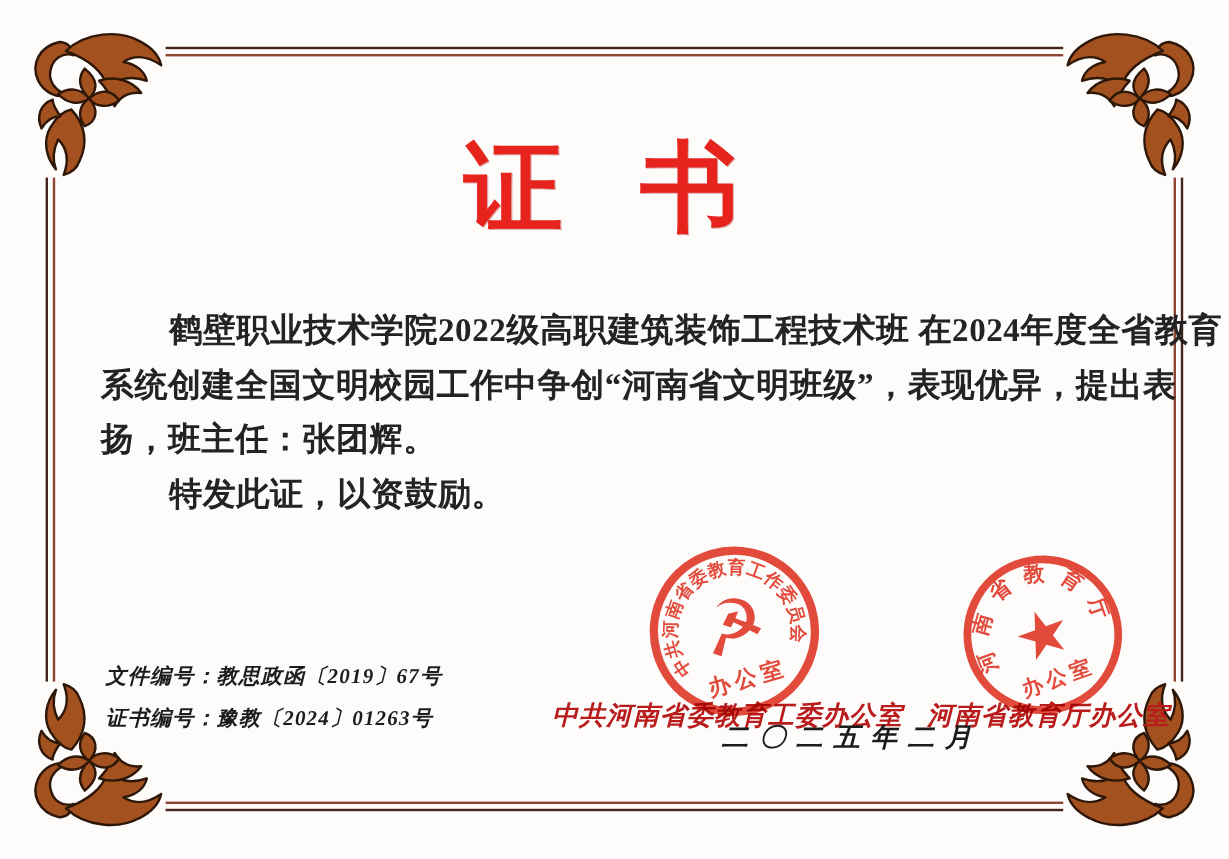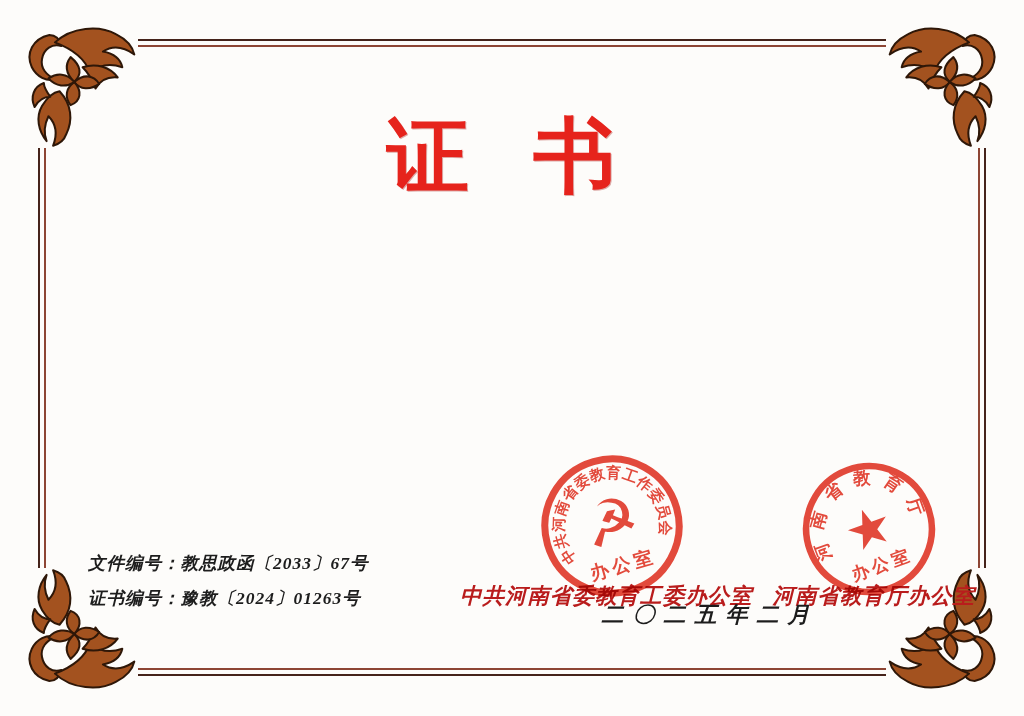--- a/index.html
+++ b/index.html
@@ -156,23 +156,29 @@
       </svg>
     </div>
   <div class="corner br">
       <svg>
         <use href="#corner-orn"></use>
       </svg>
     </div>
 
   <div class="title">证 书</div>
 
+  <div class="body-text">
+    <div class="body-line indent">鹤壁职业技术学院2022级高职建筑装饰工程技术班 在2024年度全省教育</div>
+    <div class="body-line">系统创建全国文明校园工作中争创“河南省文明班级”，表现优异，提出表</div>
+    <div class="body-line">扬，班主任：张团辉。</div>
+    <div class="body-line indent">特发此证，以资鼓励。</div>
+  </div>
 
   <div class="doc-numbers">
-    <div>文件编号：教思政函〔2033〕67号</div>
+    <div>文件编号：教思政函〔2019〕67号</div>
     <div>证书编号：豫教〔2024〕01263号</div>
   </div>
 
   <div class="issuer-line">
     <span>中共河南省委教育工委办公室</span><span class="issuer-gap"></span><span>河南省教育厅办公室</span>
   </div>
   <div class="date-line">二〇二五年二月</div>
 
   <div class="seal left">
     <svg viewBox="0 0 200 200">

